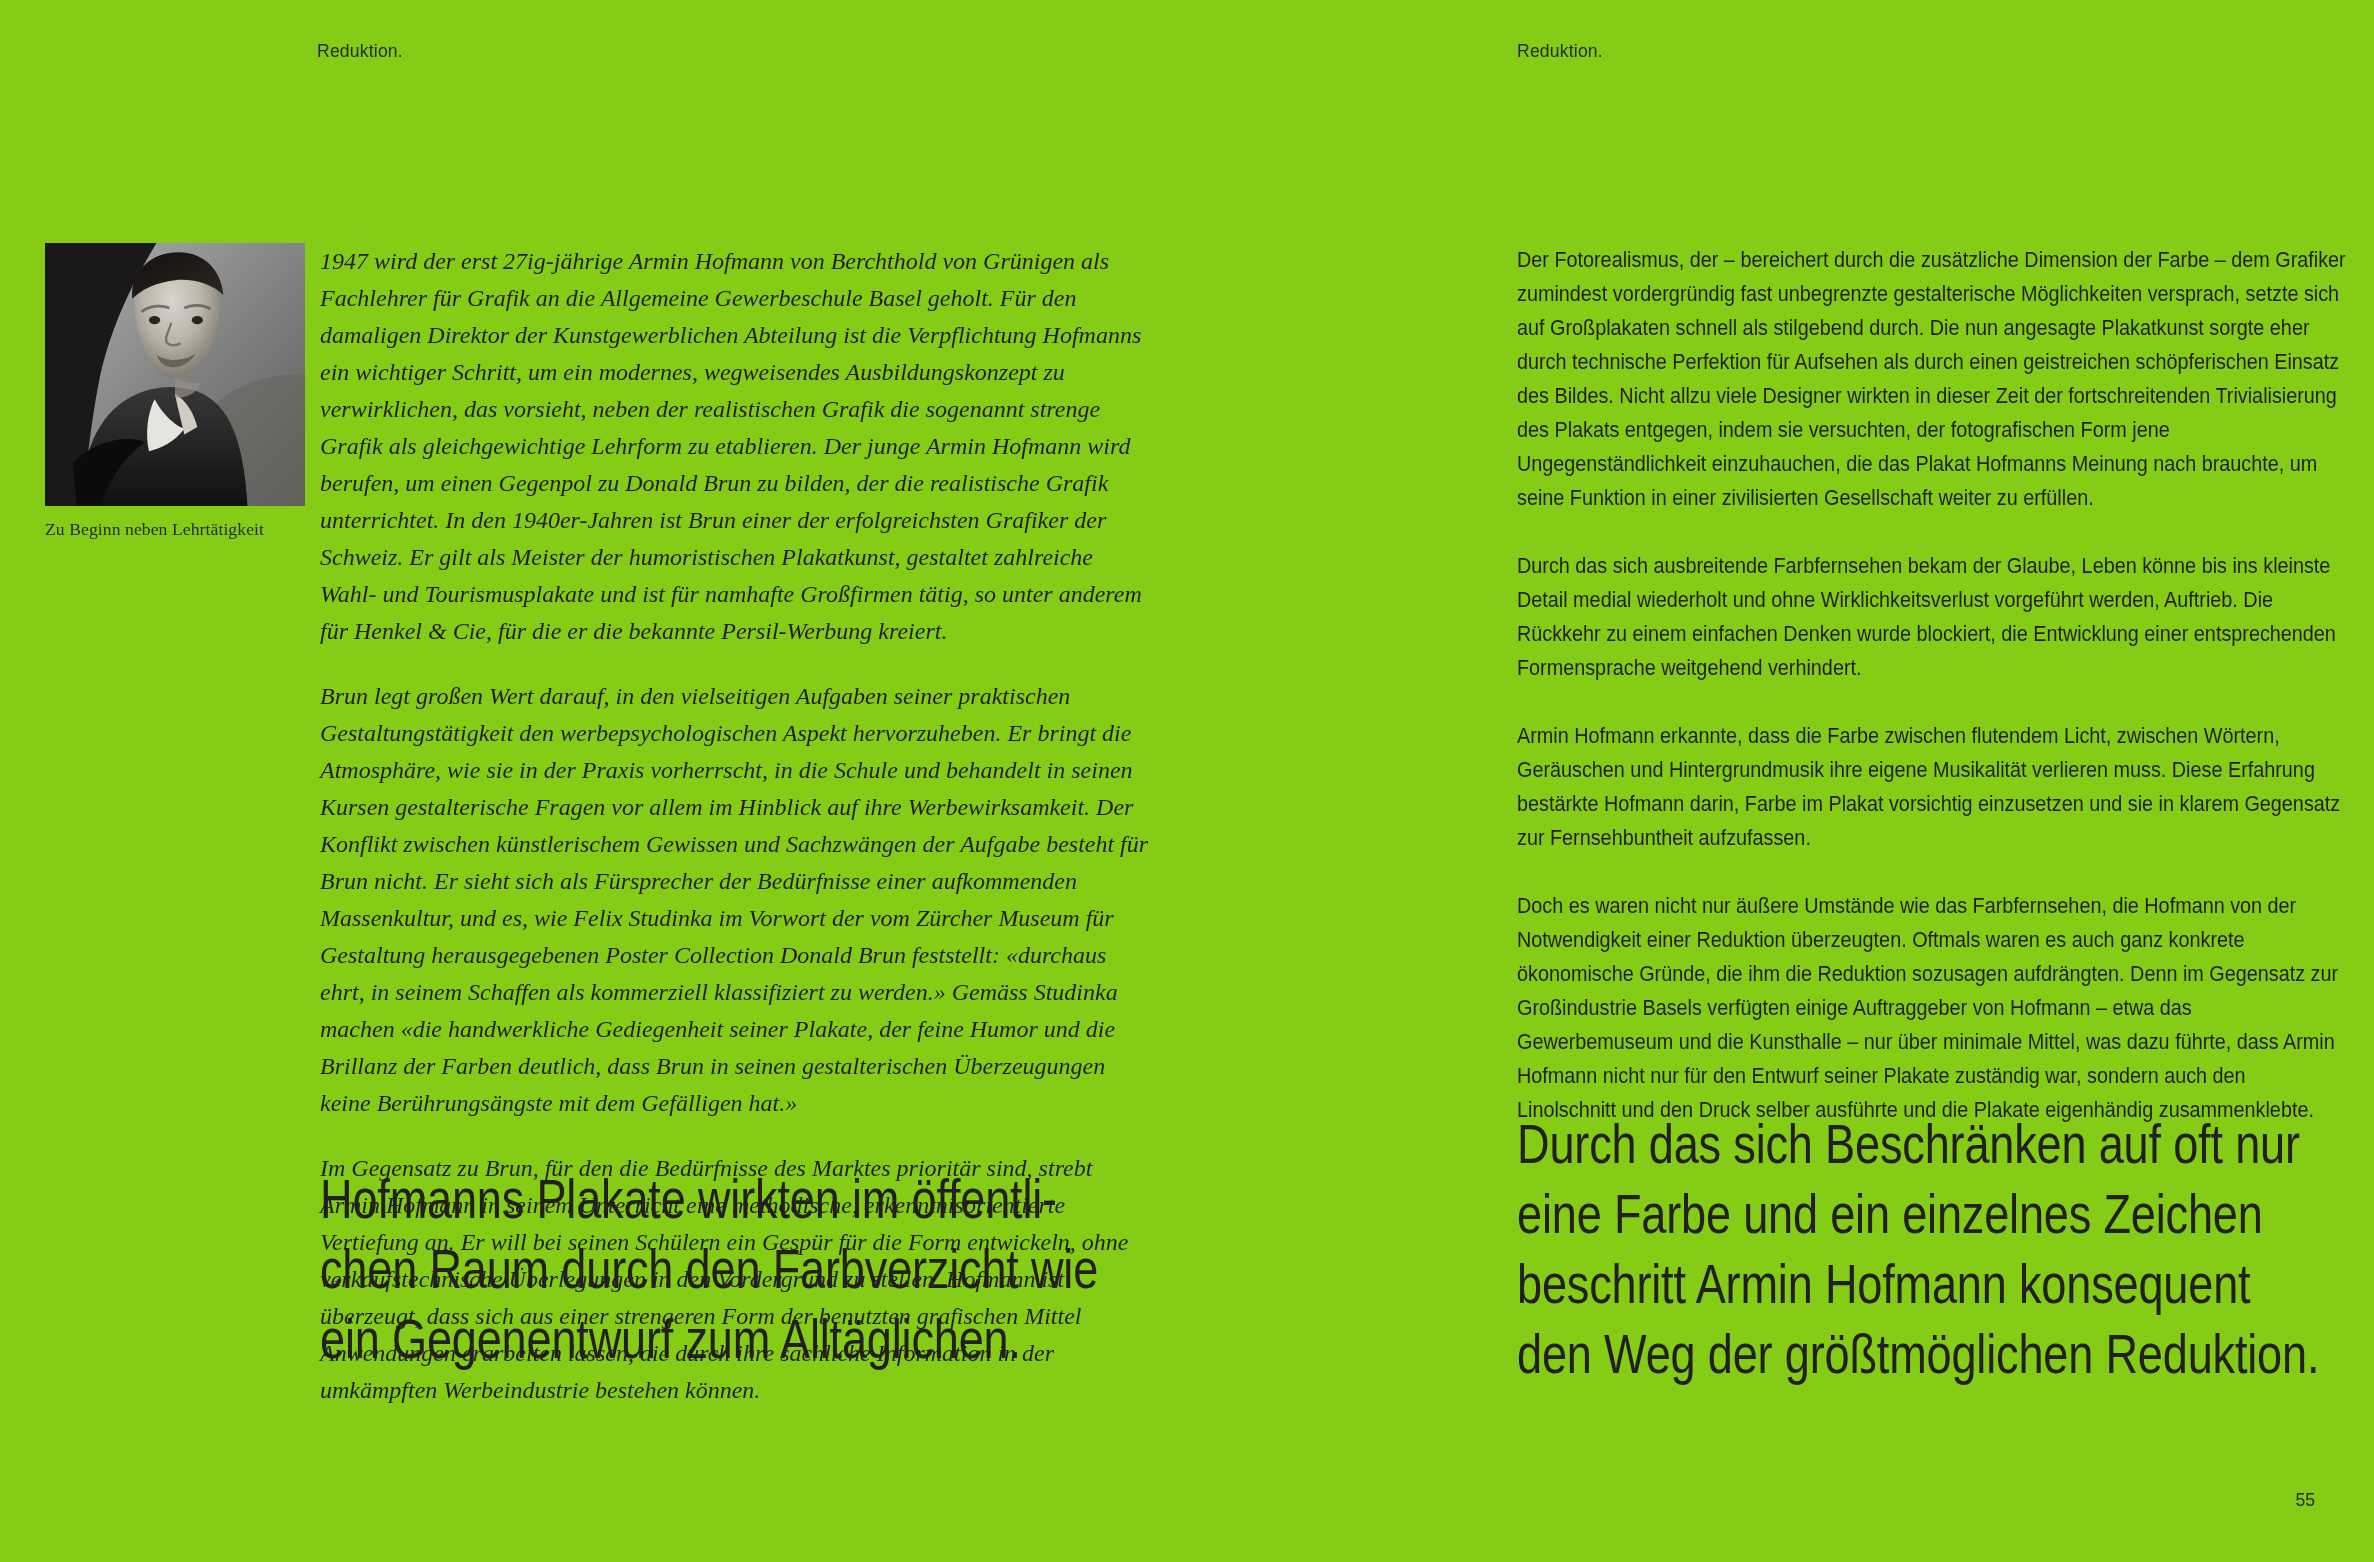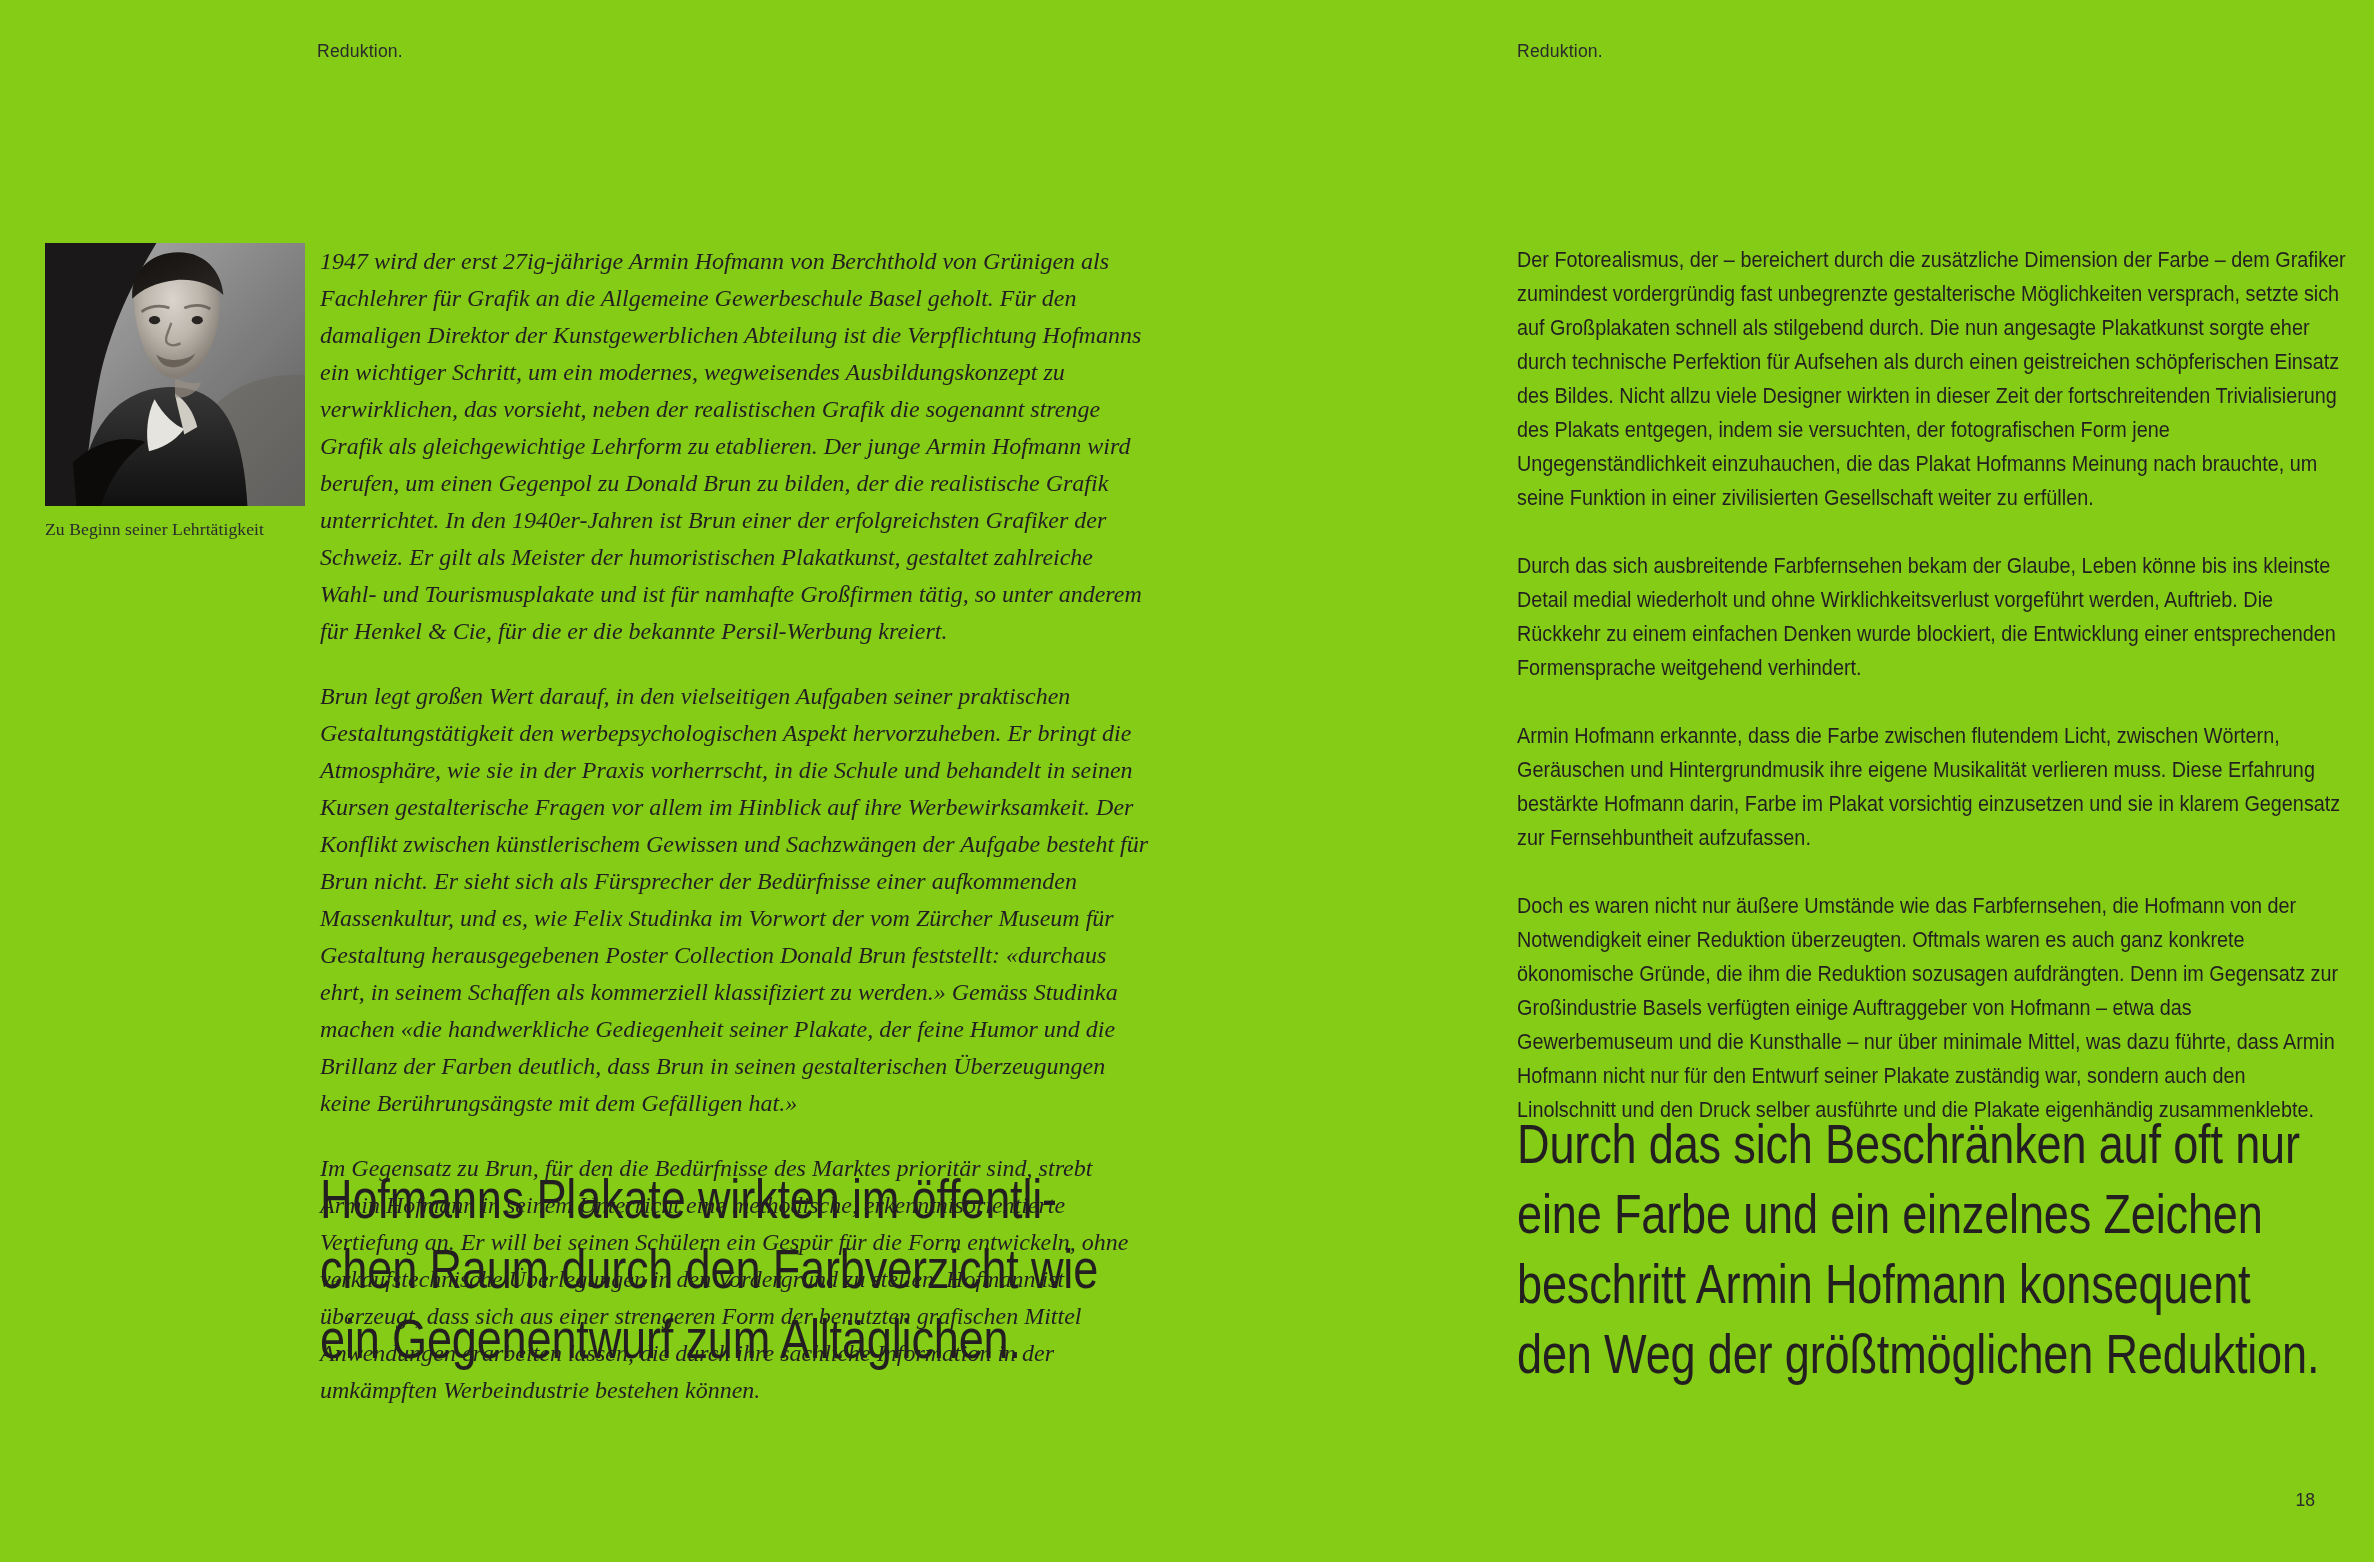--- a/index.html
+++ b/index.html
@@ -188,21 +188,21 @@
           <ellipse cx="118" cy="83" rx="6" ry="4.5" fill="#2a2623"></ellipse>
           <ellipse cx="164" cy="83" rx="6" ry="4.5" fill="#2a2623"></ellipse>
           <path d="M136 86 C132 98 128 104 132 108 C136 111 142 110 146 108" stroke="#6b655c" stroke-width="2.5" fill="none" opacity="0.8"></path>
           <path d="M120 120 C130 128 150 128 162 119 C156 131 142 136 132 133 C126 131 122 126 120 120 Z" fill="#6f675d"></path>
           <path d="M140 146 C150 150 160 152 168 150 C164 162 150 168 140 166 Z" fill="#9e968b" opacity="0.7"></path>
 
           <path d="M30 236 C54 214 84 206 108 214 C92 226 72 246 60 283 H34 Z" fill="#0d0c0b"></path>
           <rect width="280" height="283" fill="#000" opacity="0.04"></rect>
         </svg>
       </div>
-      <div class="photo-caption">Zu Beginn seiner Lehrtätigkeit</div>
+      <div class="photo-caption">Zu Beginn neben Lehrtätigkeit</div>
     </div>
 
     <div class="col body-serif">
       <p>1947 wird der erst 27ig-jährige Armin Hofmann von Berchthold von Grünigen als Fachlehrer für Grafik an die Allgemeine Gewerbeschule Basel geholt. Für den damaligen Direktor der Kunstgewerblichen Abteilung ist die Verpflichtung Hofmanns ein wichtiger Schritt, um ein modernes, wegweisendes Ausbildungskonzept zu verwirklichen, das vorsieht, neben der realistischen Grafik die sogenannt strenge Grafik als gleichgewichtige Lehrform zu etablieren. Der junge Armin Hofmann wird berufen, um einen Gegenpol zu Donald Brun zu bilden, der die realistische Grafik unterrichtet. In den 1940er-Jahren ist Brun einer der erfolgreichsten Grafiker der Schweiz. Er gilt als Meister der humoristischen Plakatkunst, gestaltet zahlreiche Wahl- und Tourismusplakate und ist für namhafte Großfirmen tätig, so unter anderem für Henkel &amp; Cie, für die er die bekannte Persil-Werbung kreiert.</p>
       <p>Brun legt großen Wert darauf, in den vielseitigen Aufgaben seiner praktischen Gestaltungstätigkeit den werbepsychologischen Aspekt hervorzuheben. Er bringt die Atmosphäre, wie sie in der Praxis vorherrscht, in die Schule und behandelt in seinen Kursen gestalterische Fragen vor allem im Hinblick auf ihre Werbewirksamkeit. Der Konflikt zwischen künstlerischem Gewissen und Sachzwängen der Aufgabe besteht für Brun nicht. Er sieht sich als Fürsprecher der Bedürfnisse einer aufkommenden Massenkultur, und es, wie Felix Studinka im Vorwort der vom Zürcher Museum für Gestaltung herausgegebenen Poster Collection Donald Brun feststellt: «durchaus ehrt, in seinem Schaffen als kommerziell klassifiziert zu werden.» Gemäss Studinka machen «die handwerkliche Gediegenheit seiner Plakate, der feine Humor und die Brillanz der Farben deutlich, dass Brun in seinen gestalterischen Überzeugungen keine Berührungsängste mit dem Gefälligen hat.»</p>
       <p>Im Gegensatz zu Brun, für den die Bedürfnisse des Marktes prioritär sind, strebt Armin Hofmann in seinem Unterricht eine methodische, erkenntnisorientierte Vertiefung an. Er will bei seinen Schülern ein Gespür für die Form entwickeln, ohne verkaufstechnische Überlegungen in den Vordergrund zu stellen. Hofmann ist überzeugt, dass sich aus einer strengeren Form der benutzten grafischen Mittel Anwendungen erarbeiten lassen, die durch ihre sachliche Information in der umkämpften Werbeindustrie bestehen können.</p>
     </div>
 
     <div class="display">
       <span class="dline">Hofmanns Plakate wirkten im öffentli-</span>
@@ -223,18 +223,18 @@
       <p>Doch es waren nicht nur äußere Umstände wie das Farbfernsehen, die Hofmann von der Notwendigkeit einer Reduktion überzeugten. Oftmals waren es auch ganz konkrete ökonomische Gründe, die ihm die Reduktion sozusagen aufdrängten. Denn im Gegensatz zur Großindustrie Basels verfügten einige Auftraggeber von Hofmann – etwa das Gewerbemuseum und die Kunsthalle – nur über minimale Mittel, was dazu führte, dass Armin Hofmann nicht nur für den Entwurf seiner Plakate zuständig war, sondern auch den Linolschnitt und den Druck selber ausführte und die Plakate eigenhändig zusammenklebte.</p>
     </div>
 
     <div class="display">
       <span class="dline">Durch das sich Beschränken auf oft nur</span>
       <span class="dline">eine Farbe und ein einzelnes Zeichen</span>
       <span class="dline">beschritt Armin Hofmann konsequent</span>
       <span class="dline">den Weg der größtmöglichen Reduktion.</span>
     </div>
 
-    <div class="folio">18</div>
+    <div class="folio">55</div>
 
   </div>
 
 </div>
 
 
 </body></html>

